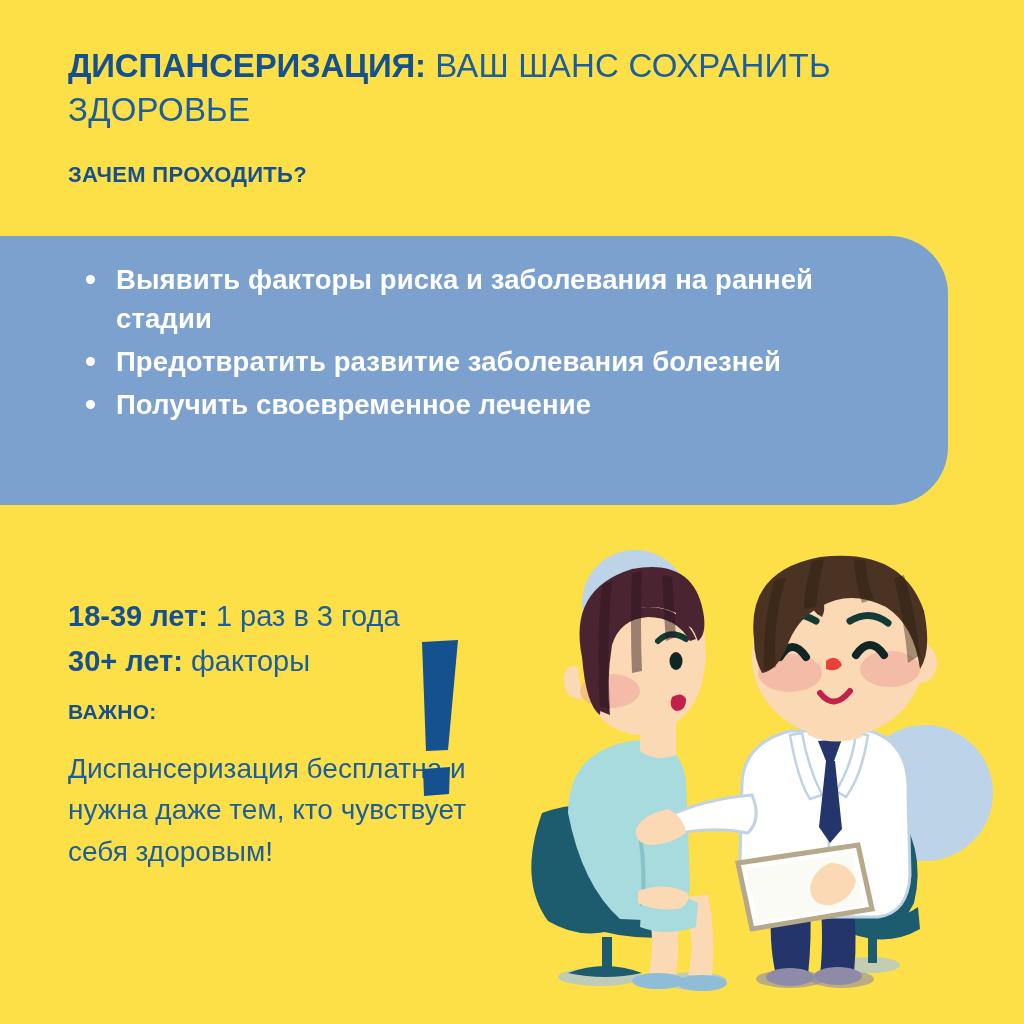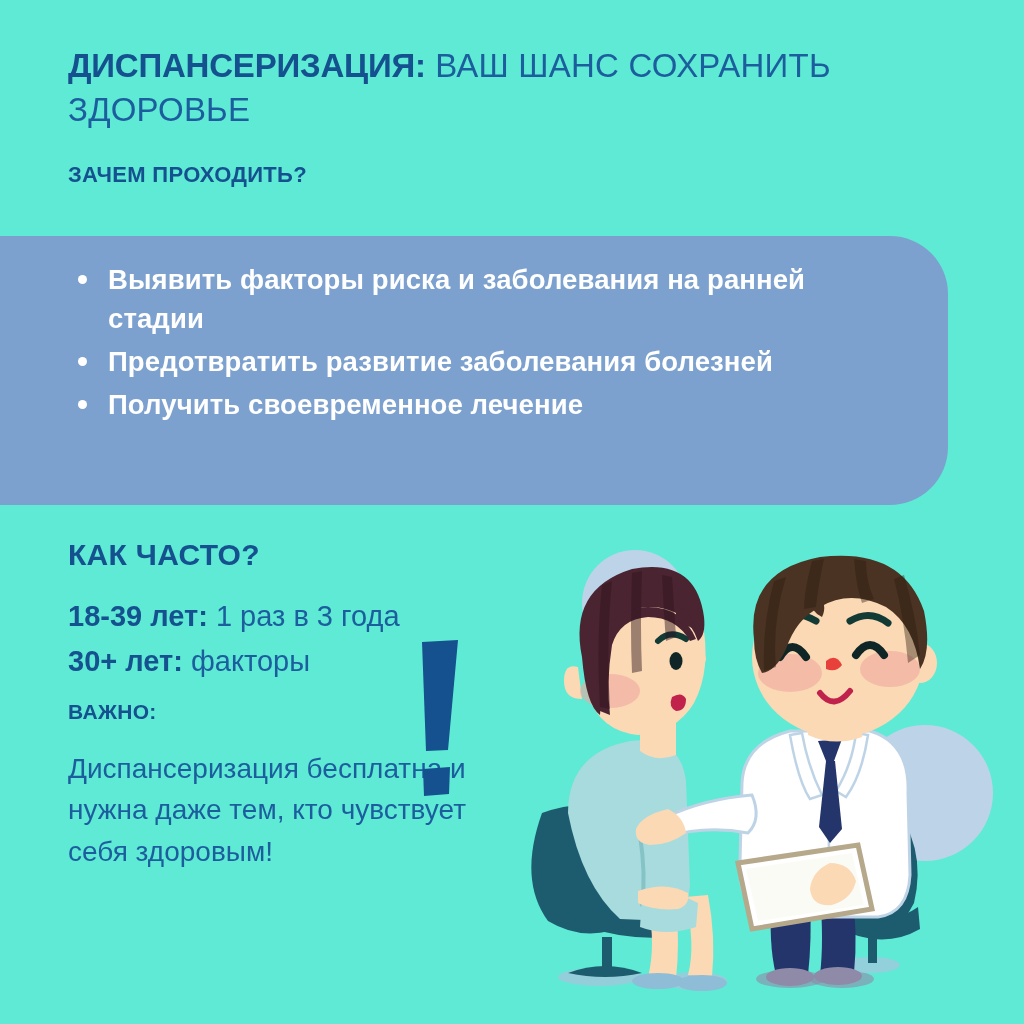--- a/index.html
+++ b/index.html
@@ -5,21 +5,21 @@
   * { margin:0; padding:0; box-sizing:border-box; }
   html, body {
     width:1024px; height:1024px;
     background:#ffffff;
     font-family:"Liberation Sans", sans-serif;
     overflow:hidden;
   }
   .poster {
     position:relative;
     width:1024px; height:1024px;
-    background:#5eead4;
+    background:#fde047;
   }
 
   
   .headline {
     position:absolute;
     left:68px; top:44px;
     width:860px;
     font-size:33px;
     line-height:1.34;
     letter-spacing:0.2px;
@@ -45,21 +45,21 @@
   .bullet-panel {
     position:absolute;
     left:-60px; top:236px;
     width:1008px; height:269px;
     background:#7da1ce;
     border-top-right-radius:58px;
     border-bottom-right-radius:58px;
   }
   .bullet-list {
     position:absolute;
-    left:134px; top:24px;
+    left:142px; top:24px;
     width:810px;
     list-style:none;
   }
   .bullet-list li {
     position:relative;
     color:#ffffff;
     font-size:27.5px;
     font-weight:800;
     line-height:1.42;
     padding-left:34px;
@@ -148,21 +148,20 @@
         <span class="dot"></span>
         <span>Предотвратить развитие заболевания болезней</span>
       </li>
       <li>
         <span class="dot"></span>
         <span>Получить своевременное лечение</span>
       </li>
     </ul>
   </div>
 
-  <div class="howoften-title">КАК ЧАСТО?</div>
 
   <div class="freq freq-1">
     <b>18-39 лет:</b><span> 1 раз в 3 года</span>
   </div>
   <div class="freq freq-2">
     <b>30+ лет:</b><span> факторы</span>
   </div>
 
   <div class="important-title">ВАЖНО:</div>
   <div class="important-body">Диспансеризация бесплатна и нужна даже тем, кто чувствует себя здоровым!</div>

